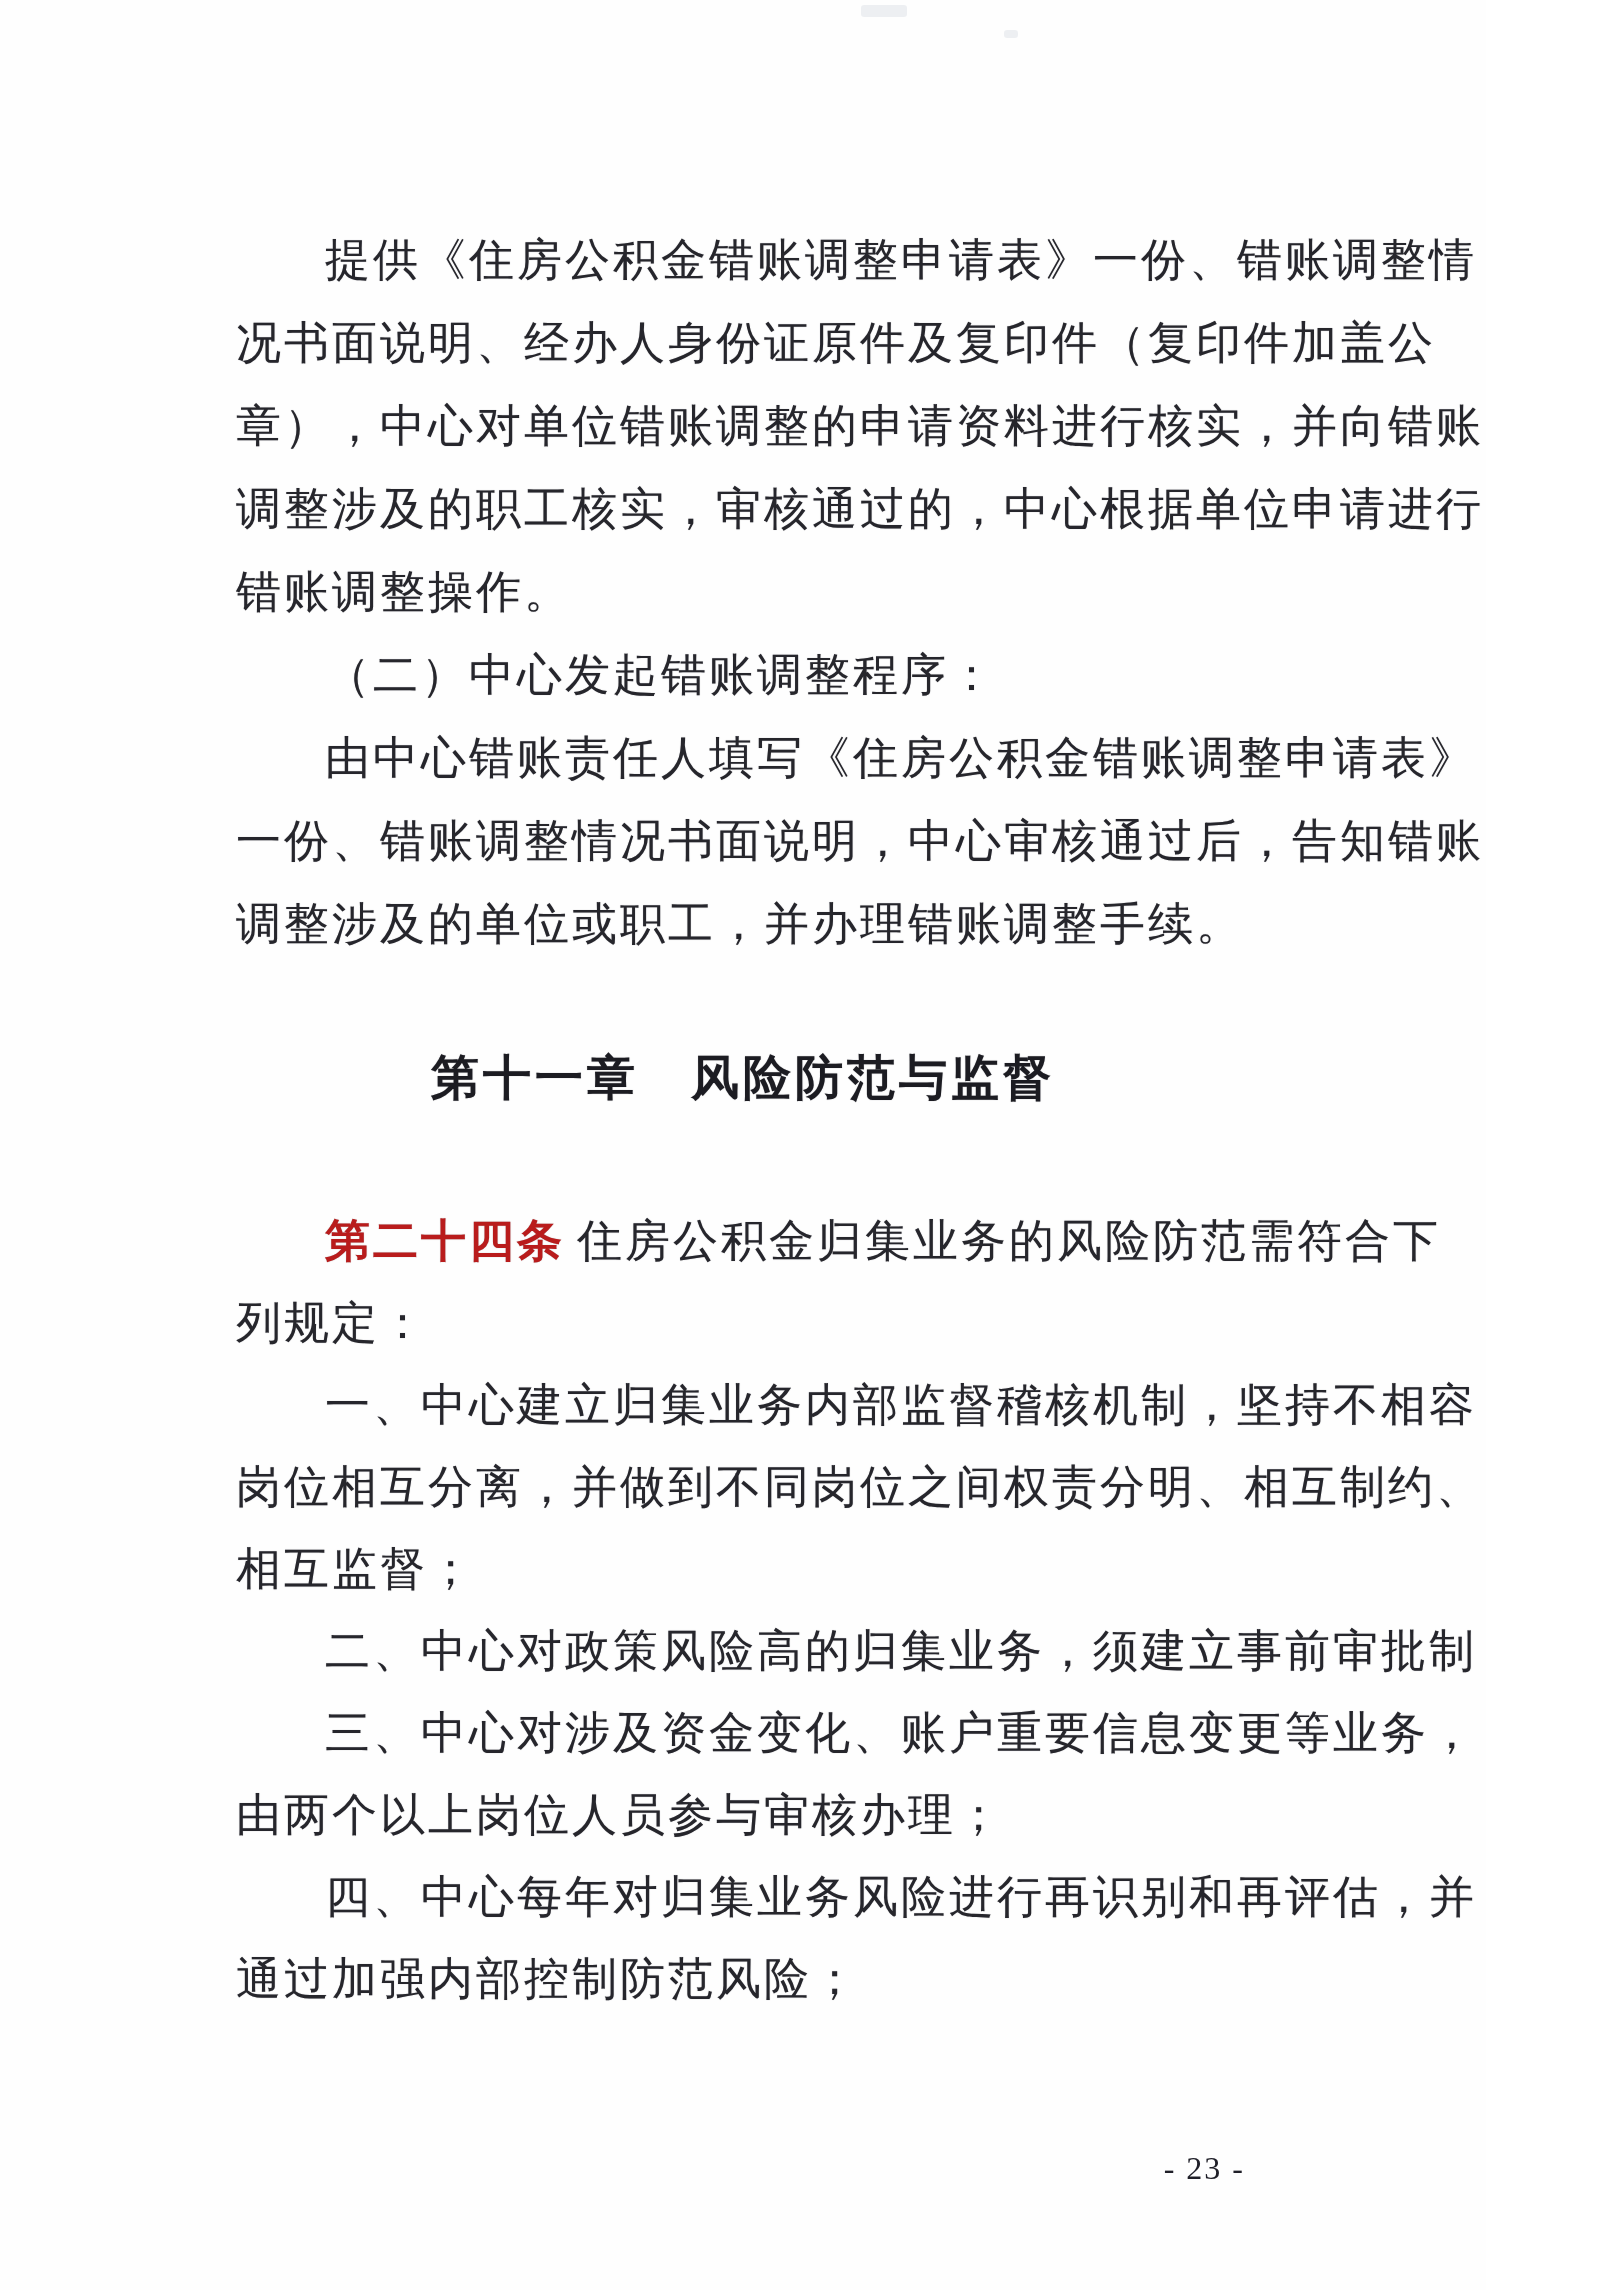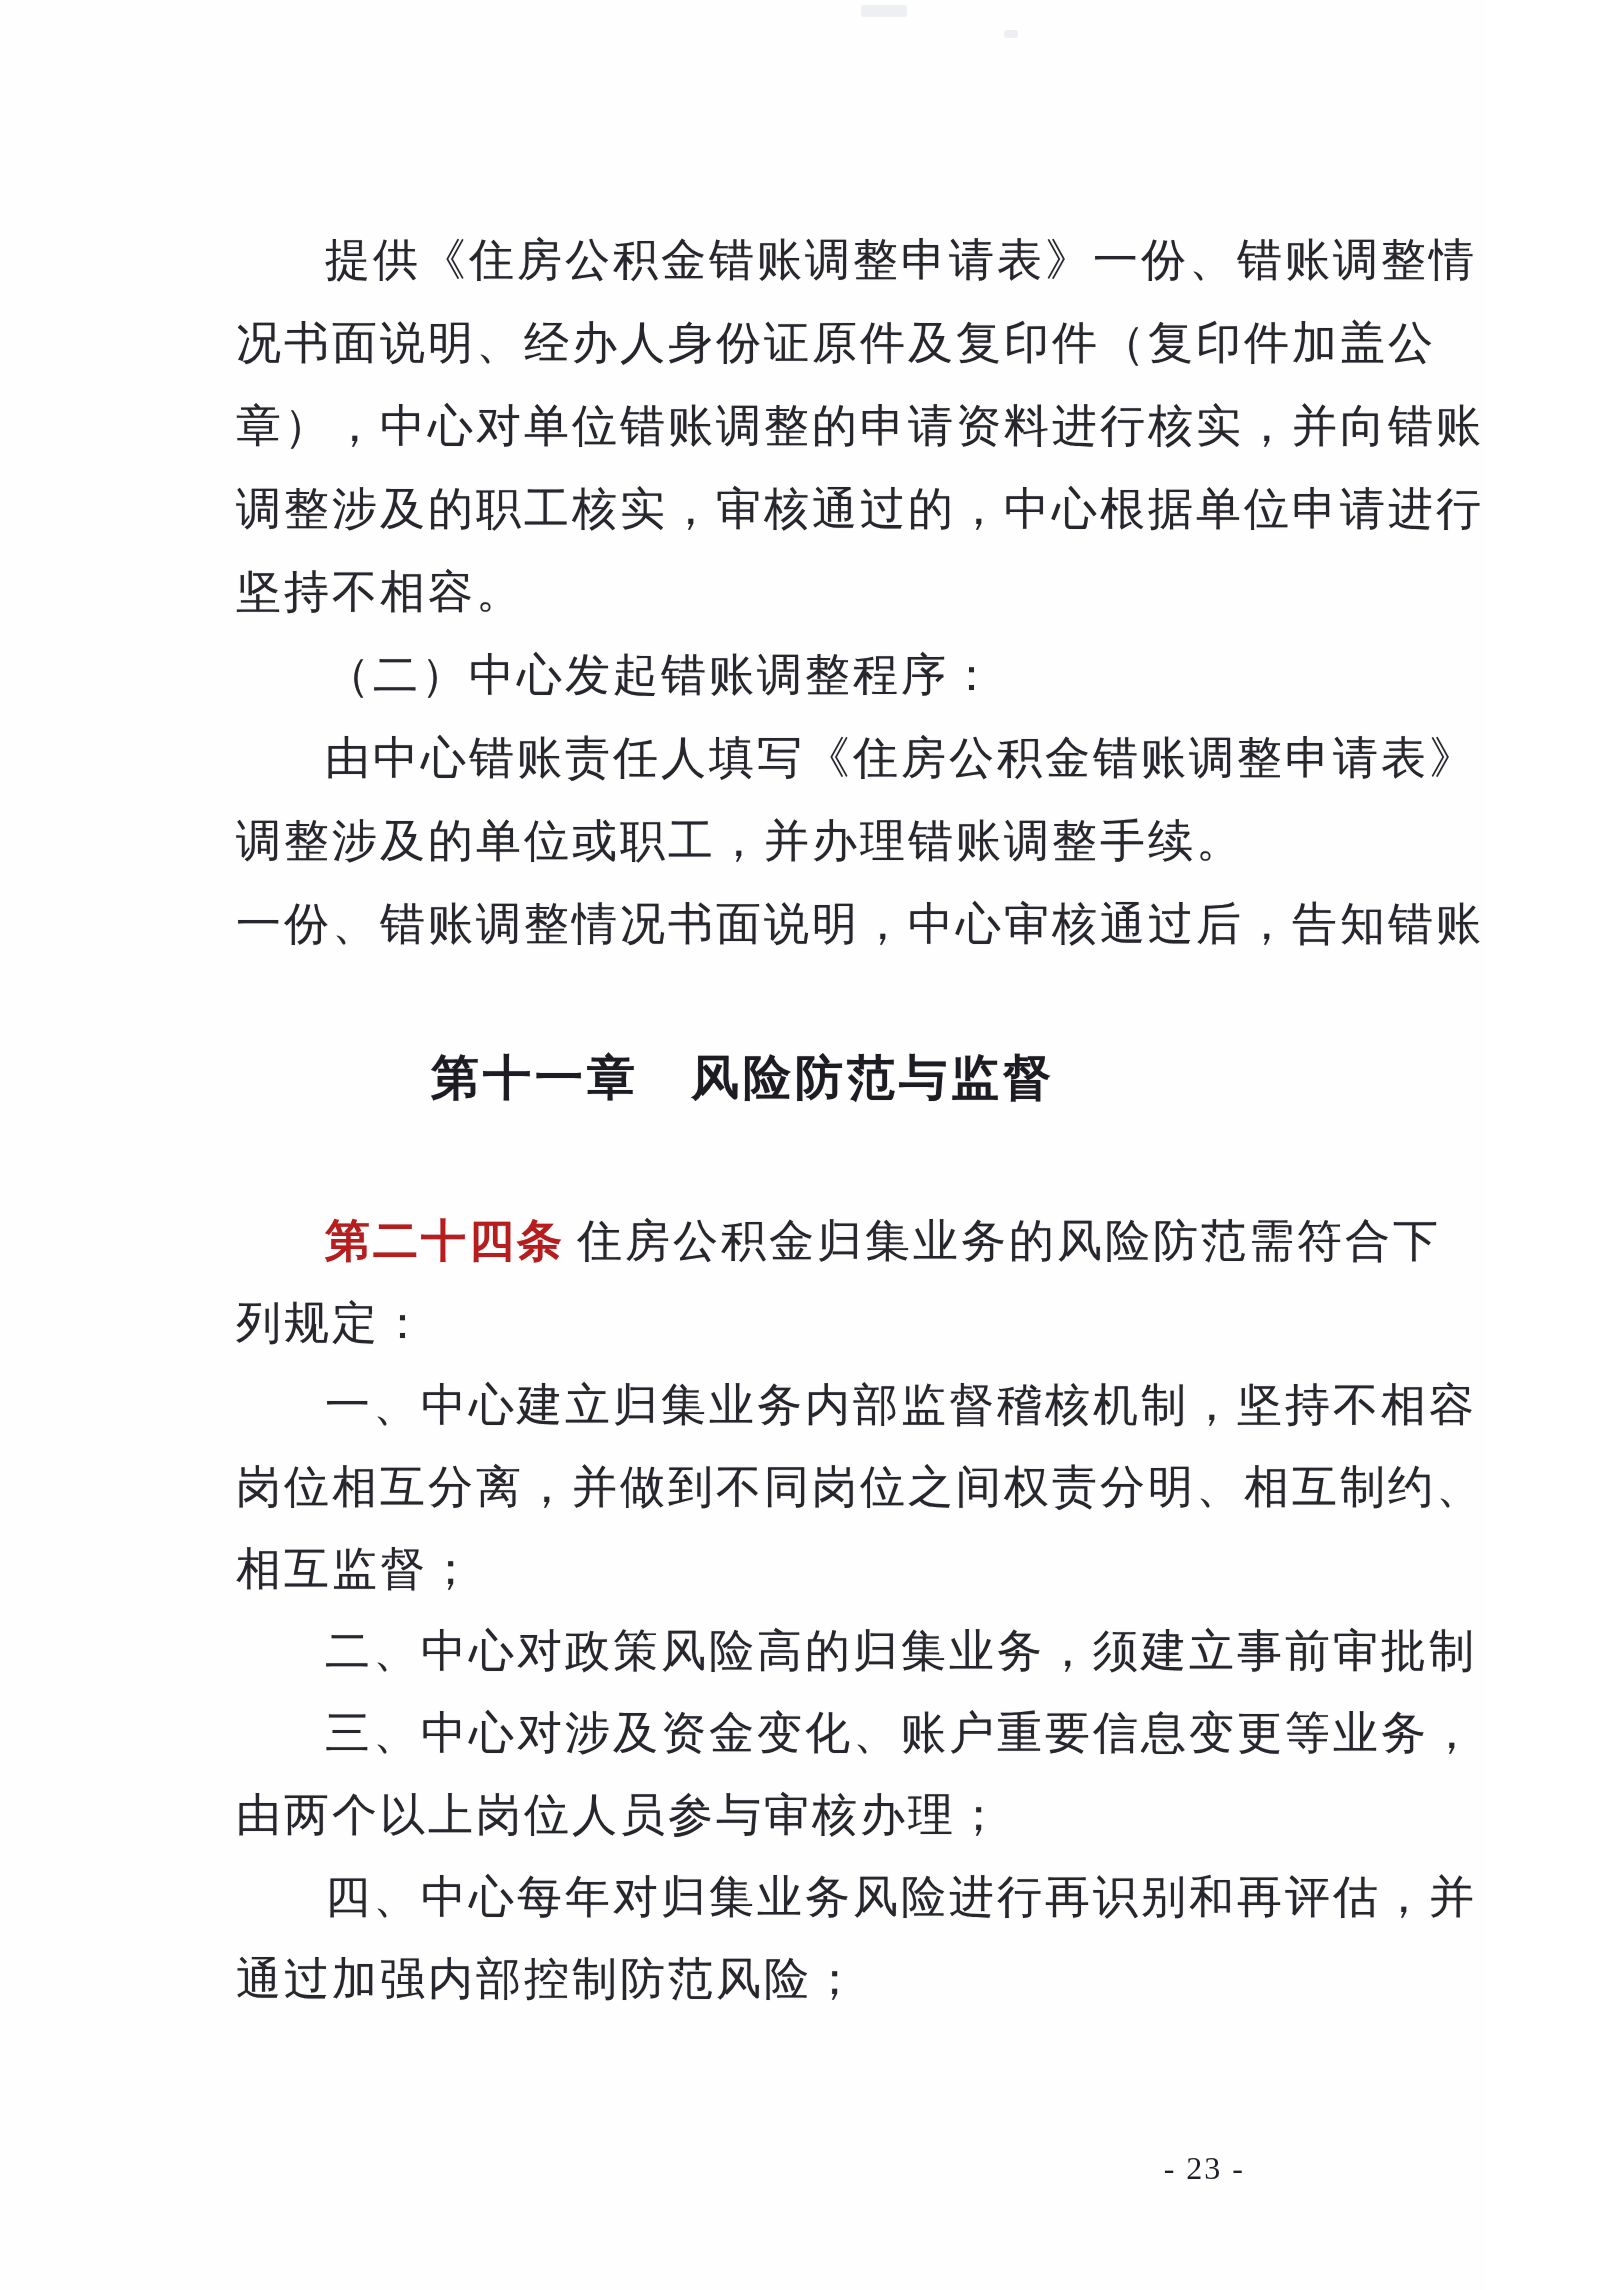--- a/index.html
+++ b/index.html
@@ -81,25 +81,25 @@
 
   <div class="speck s1"></div>
   <div class="speck s2"></div>
   <div class="speck s3"></div>
 
   <section class="body-text sec1">
     <div class="line indent">提供《住房公积金错账调整申请表》一份、错账调整情</div>
     <div class="line">况书面说明、经办人身份证原件及复印件（复印件加盖公</div>
     <div class="line">章），中心对单位错账调整的申请资料进行核实，并向错账</div>
     <div class="line">调整涉及的职工核实，审核通过的，中心根据单位申请进行</div>
-    <div class="line">坚持不相容。</div>
+    <div class="line">错账调整操作。</div>
     <div class="line indent">（二）中心发起错账调整程序：</div>
     <div class="line indent">由中心错账责任人填写《住房公积金错账调整申请表》</div>
+    <div class="line">一份、错账调整情况书面说明，中心审核通过后，告知错账</div>
     <div class="line">调整涉及的单位或职工，并办理错账调整手续。</div>
-    <div class="line">一份、错账调整情况书面说明，中心审核通过后，告知错账</div>
   </section>
 
   <h2 class="chapter">第十一章　风险防范与监督</h2>
 
   <section class="body-text sec2">
     <div class="line indent">
       <span class="hei">第二十四条</span><span class="article-rest">住房公积金归集业务的风险防范需符合下</span>
     </div>
     <div class="line">列规定：</div>
     <div class="line indent">一、中心建立归集业务内部监督稽核机制，坚持不相容</div>

